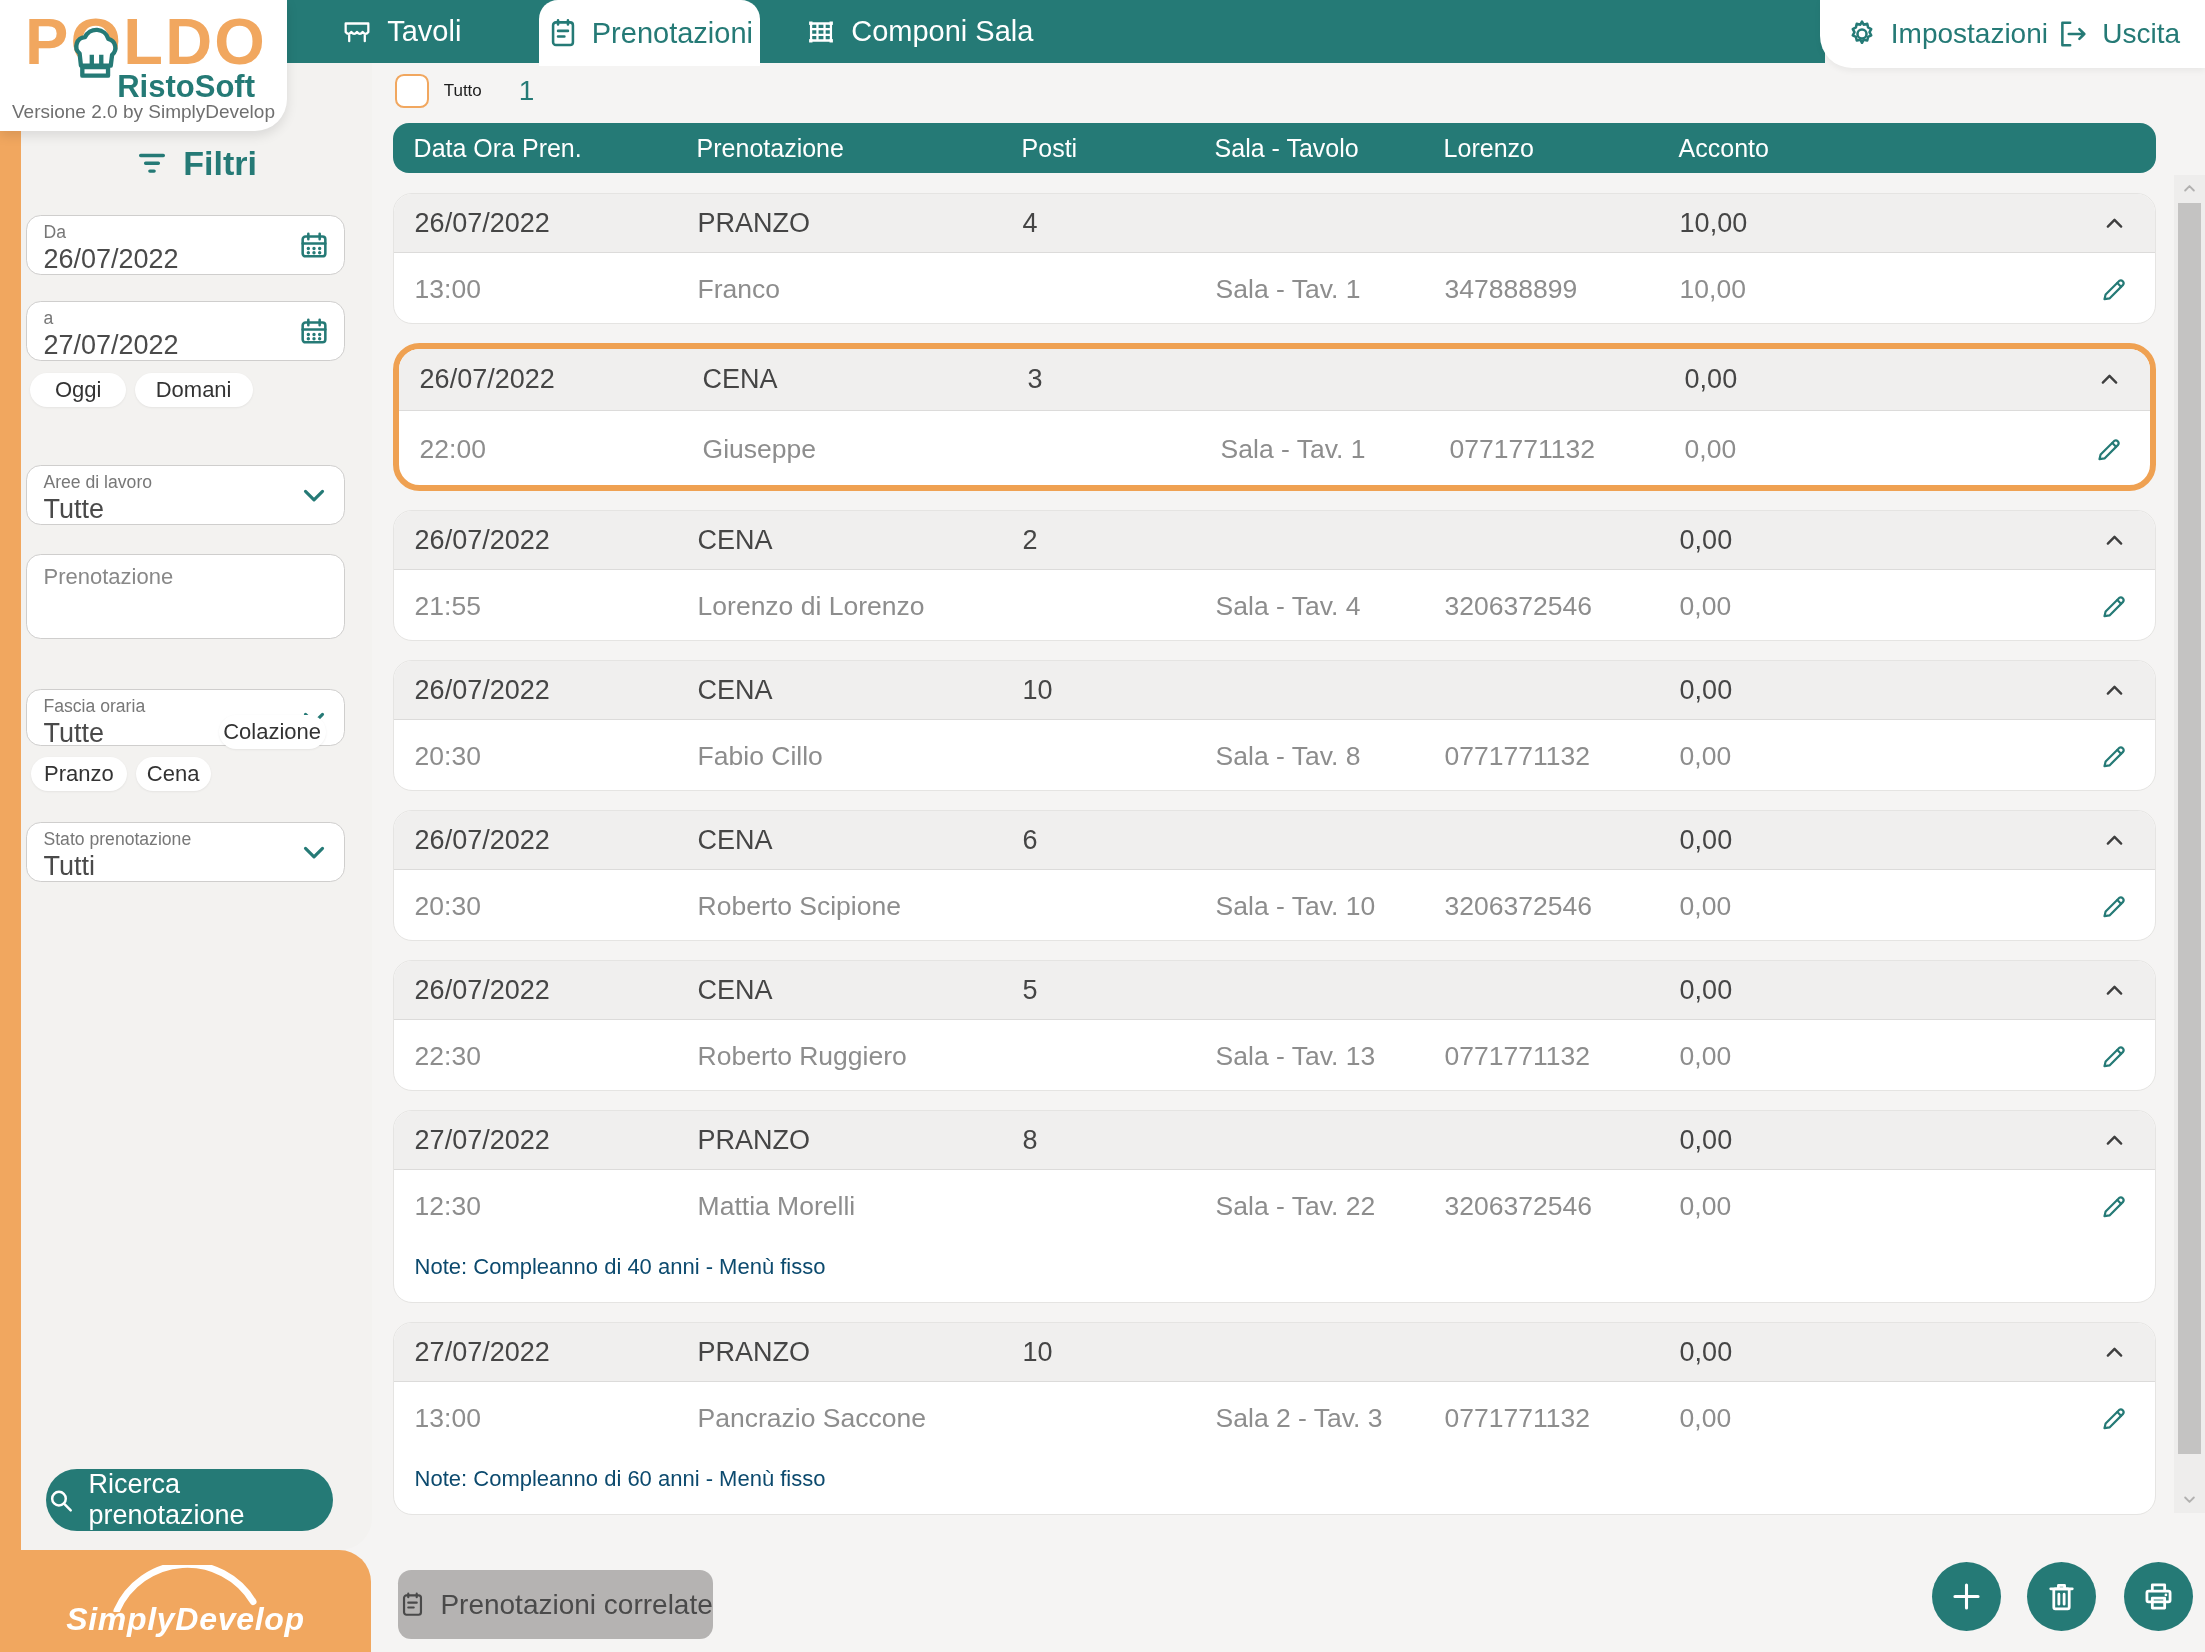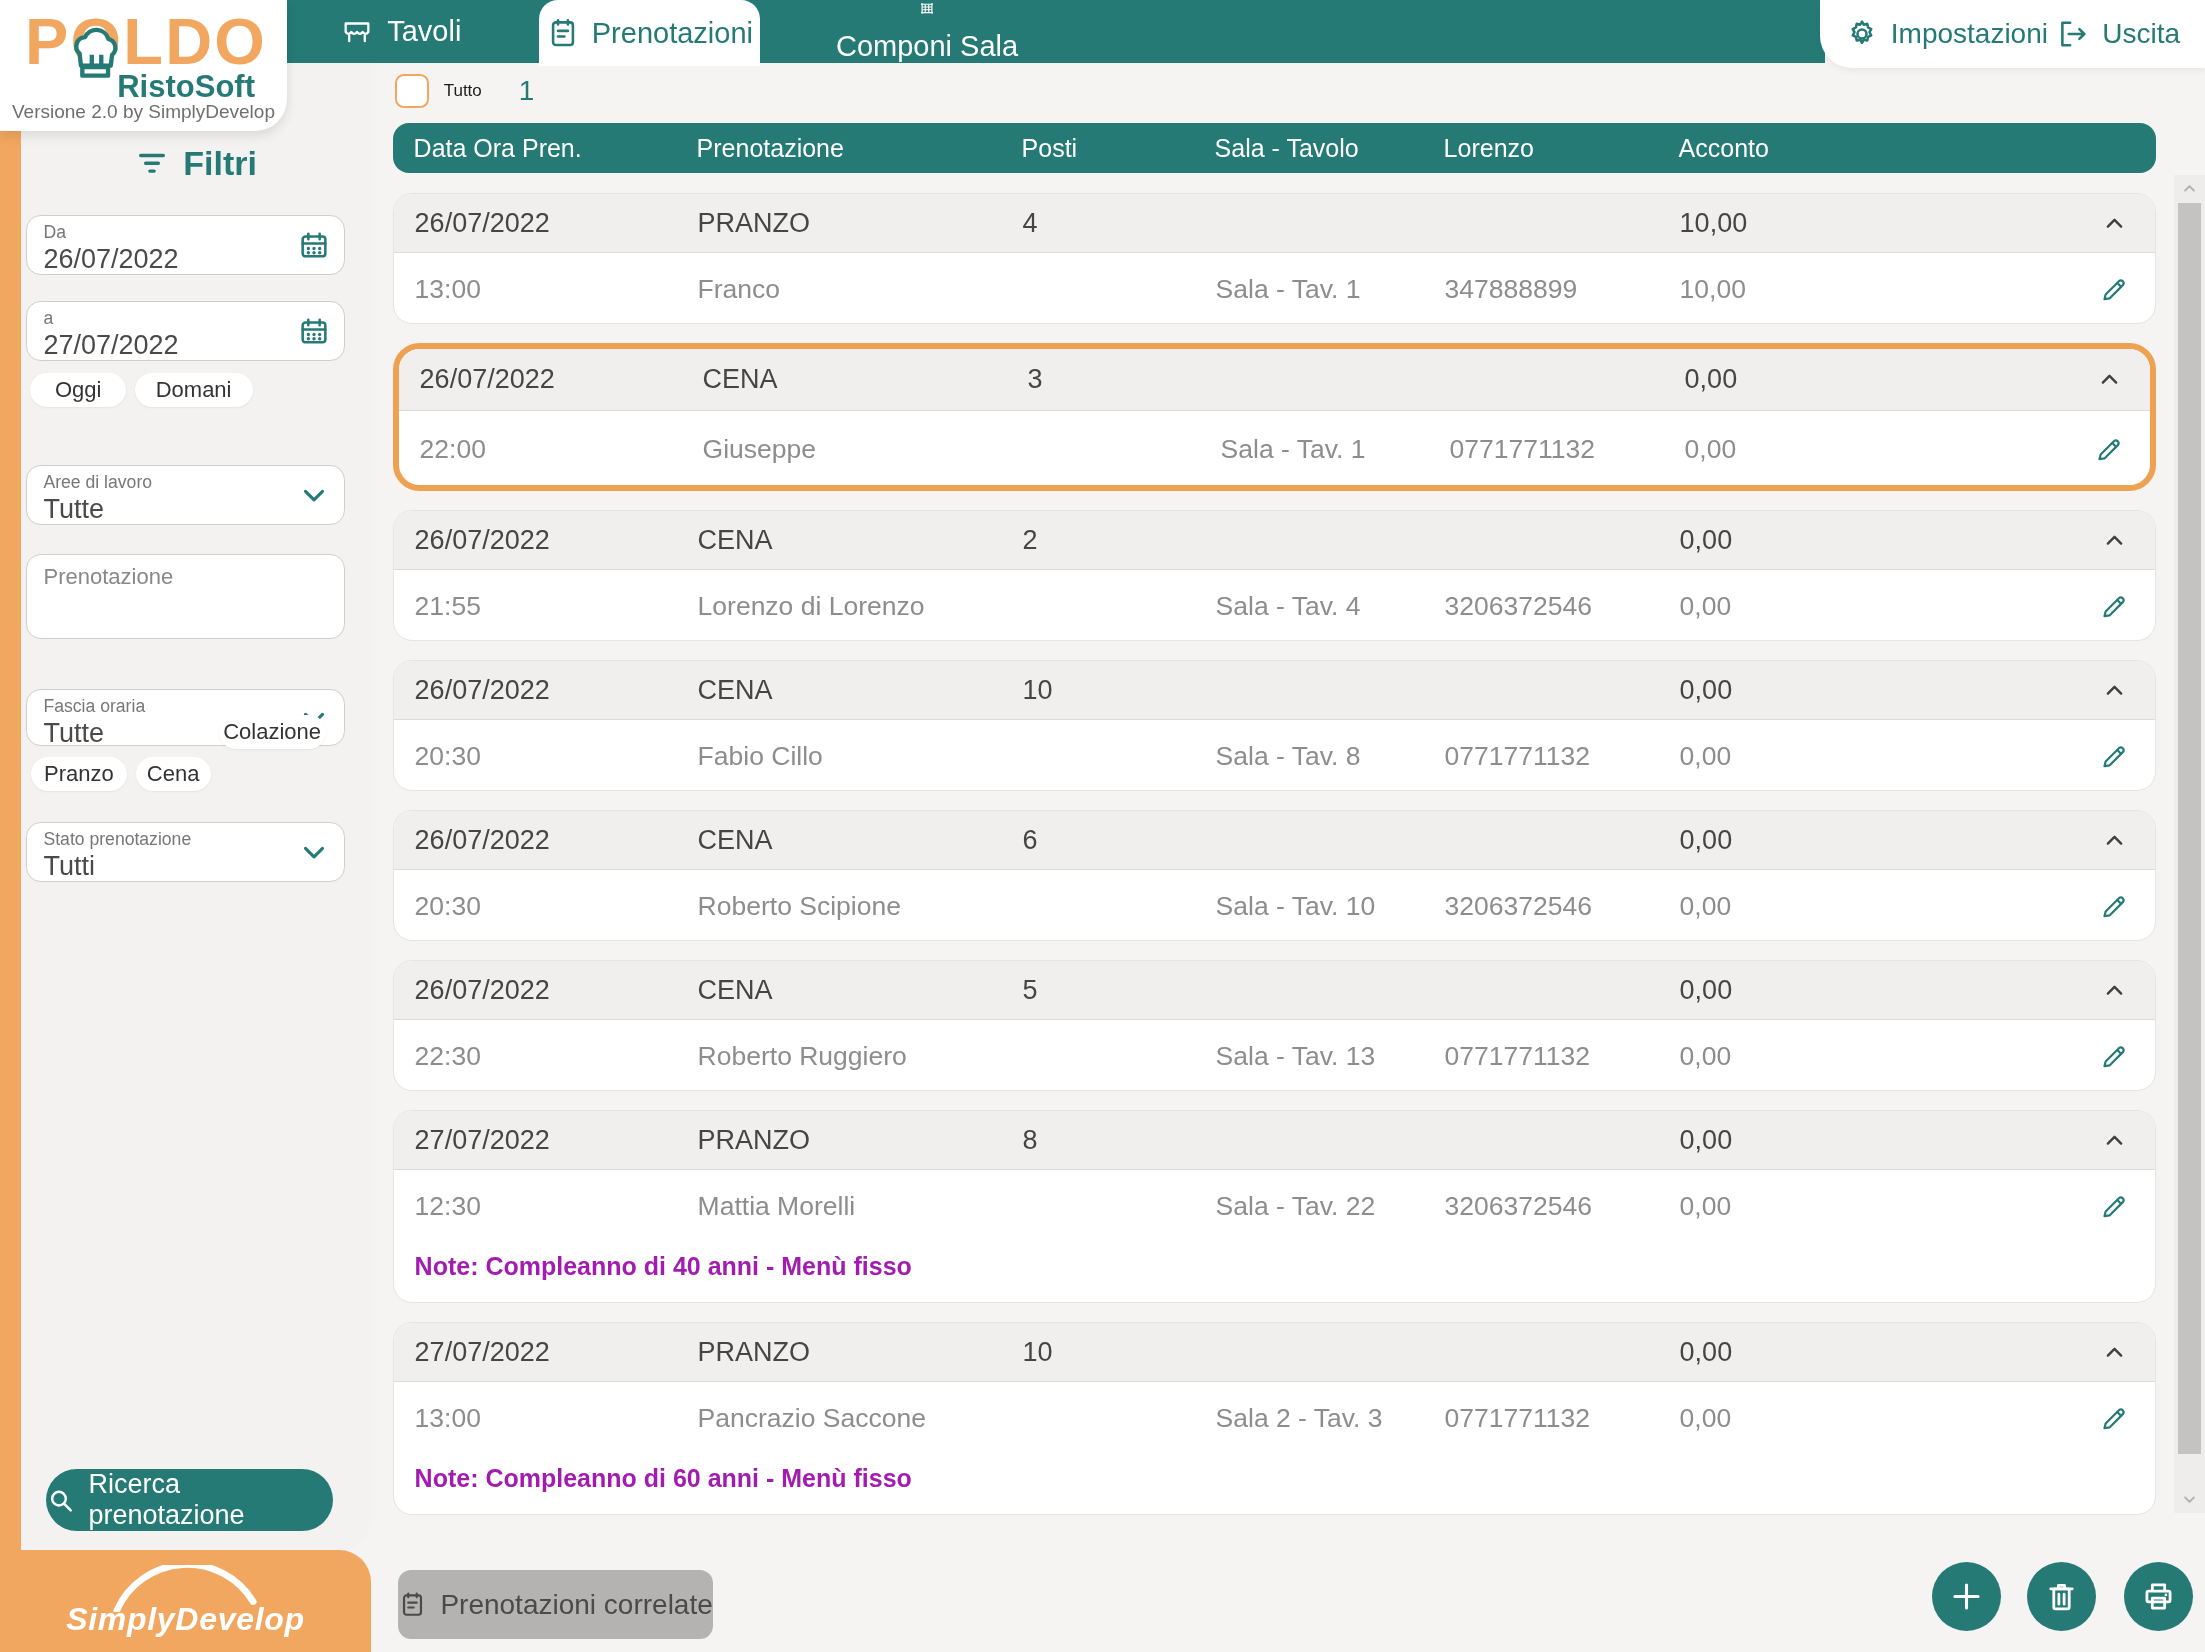--- a/index.html
+++ b/index.html
@@ -16,21 +16,21 @@
   *{margin:0;padding:0;box-sizing:border-box;}
   body{font-family:"Liberation Sans",sans-serif;background:#fff;}
   .screen{position:relative;width:2205px;height:1652px;background:var(--bg);overflow:hidden;}
 
   
   .topbar{position:absolute;left:274px;top:0;width:1551px;height:63px;background:var(--teal);z-index:2;}
   .orange-accent{position:absolute;left:271px;top:22px;width:78px;height:69px;background:var(--orange);border-radius:0 0 22px 0;z-index:1;}
   .tab{position:absolute;top:0;height:63px;display:flex;align-items:center;gap:13.2px;z-index:3;color:#fff;font-size:29px;cursor:pointer;}
   .tab svg{width:34px;height:34px;}
   .tab-tavoli{left:340px;}
-  .tab-componi{left:836px;flex-direction:column;}
+  .tab-componi{left:804px;}
   .tab-active{left:539px;width:221px;height:66px;background:#fff;border-radius:19px 19px 0 0;color:var(--teal);justify-content:center;gap:11.8px;}
   .topright{position:absolute;left:1820px;top:0;width:385px;height:68px;background:#fff;border-radius:0 0 0 32px;z-index:3;display:flex;align-items:center;justify-content:space-between;padding:0 25px;box-shadow:0 2.2px 5.9px rgba(0,0,0,.05);}
   .topbtn{display:flex;align-items:center;gap:11.8px;color:var(--teal);font-size:28px;cursor:pointer;}
   .topbtn svg{width:34px;height:34px;}
 
   
   .side-strip{position:absolute;left:0;top:125px;width:20.6px;height:1528px;background:var(--orange);}
   .side-footer{position:absolute;left:0;top:1550px;width:371px;height:103px;background:var(--orange);border-radius:0 32px 0 0;display:flex;align-items:center;justify-content:center;}
   .sidebar{position:absolute;left:20.6px;top:0;width:351px;height:1550px;background:var(--panel);border-radius:0 0 32px 0;z-index:1;}
   .logo-card{position:absolute;left:0;top:0;width:287px;height:131px;background:#fff;border-radius:0 0 32px 0;box-shadow:0 4.4px 11.8px rgba(0,0,0,.10);z-index:4;}
@@ -77,21 +77,21 @@
   .grid-row{display:grid;grid-template-columns:283px 325px 193px 229px 235px 397px 1fr;align-items:center;padding:0 26.5px 0 20.6px;}
   .thead{position:absolute;left:393px;top:123px;width:1763px;height:50px;background:var(--teal);border-radius:16px;color:#fff;font-size:25px;}
   .cards{position:absolute;left:393px;top:193px;width:1763px;display:flex;flex-direction:column;gap:19px;}
   .card{background:#fff;border:0.7px solid #e5e4e2;border-radius:19px;overflow:hidden;height:131px;display:flex;flex-direction:column;}
   .card.with-note{height:193px;}
   .card.highlighted{border:6.6px solid var(--highlight);border-radius:26.5px;height:148px;}
   .card .hrow{height:59px;background:var(--card-head);border-bottom:0.7px solid #dcdbda;font-size:27px;color:var(--text-dark);flex:0 0 auto;cursor:pointer;}
   .card.highlighted .hrow{height:62px;}
   .card .drow{height:72px;font-size:26.5px;color:var(--text-gray);flex:0 0 auto;}
   .card.highlighted .drow{height:76px;}
-  .note-row{flex:1;display:flex;align-items:center;padding:0 20.6px 10.3px 20.6px;font-size:25px;color:#a21caf;font-weight:bold;}
+  .note-row{flex:1;display:flex;align-items:center;padding:0 20.6px 10.3px 20.6px;font-size:22px;color:#0c4a6e;}
   .cell-action{display:flex;justify-content:flex-end;}
   .chev-up{width:29px;height:29px;color:#3f3f3f;}
   .pencil{width:31px;height:31px;color:var(--teal);cursor:pointer;}
 
   
   .scrollbar{position:absolute;left:2174px;top:175px;width:31px;height:1338px;background:#eeedec;}
   .scroll-thumb{position:absolute;left:3.7px;top:28px;width:23px;height:1251px;background:#c4c3c2;cursor:pointer;}
   .scroll-arrow{position:absolute;left:0;width:31px;height:26.5px;color:#b2b1b0;display:flex;align-items:center;justify-content:center;}
   .scroll-arrow svg{width:19px;height:19px;}
   .sa-up{top:0;}

